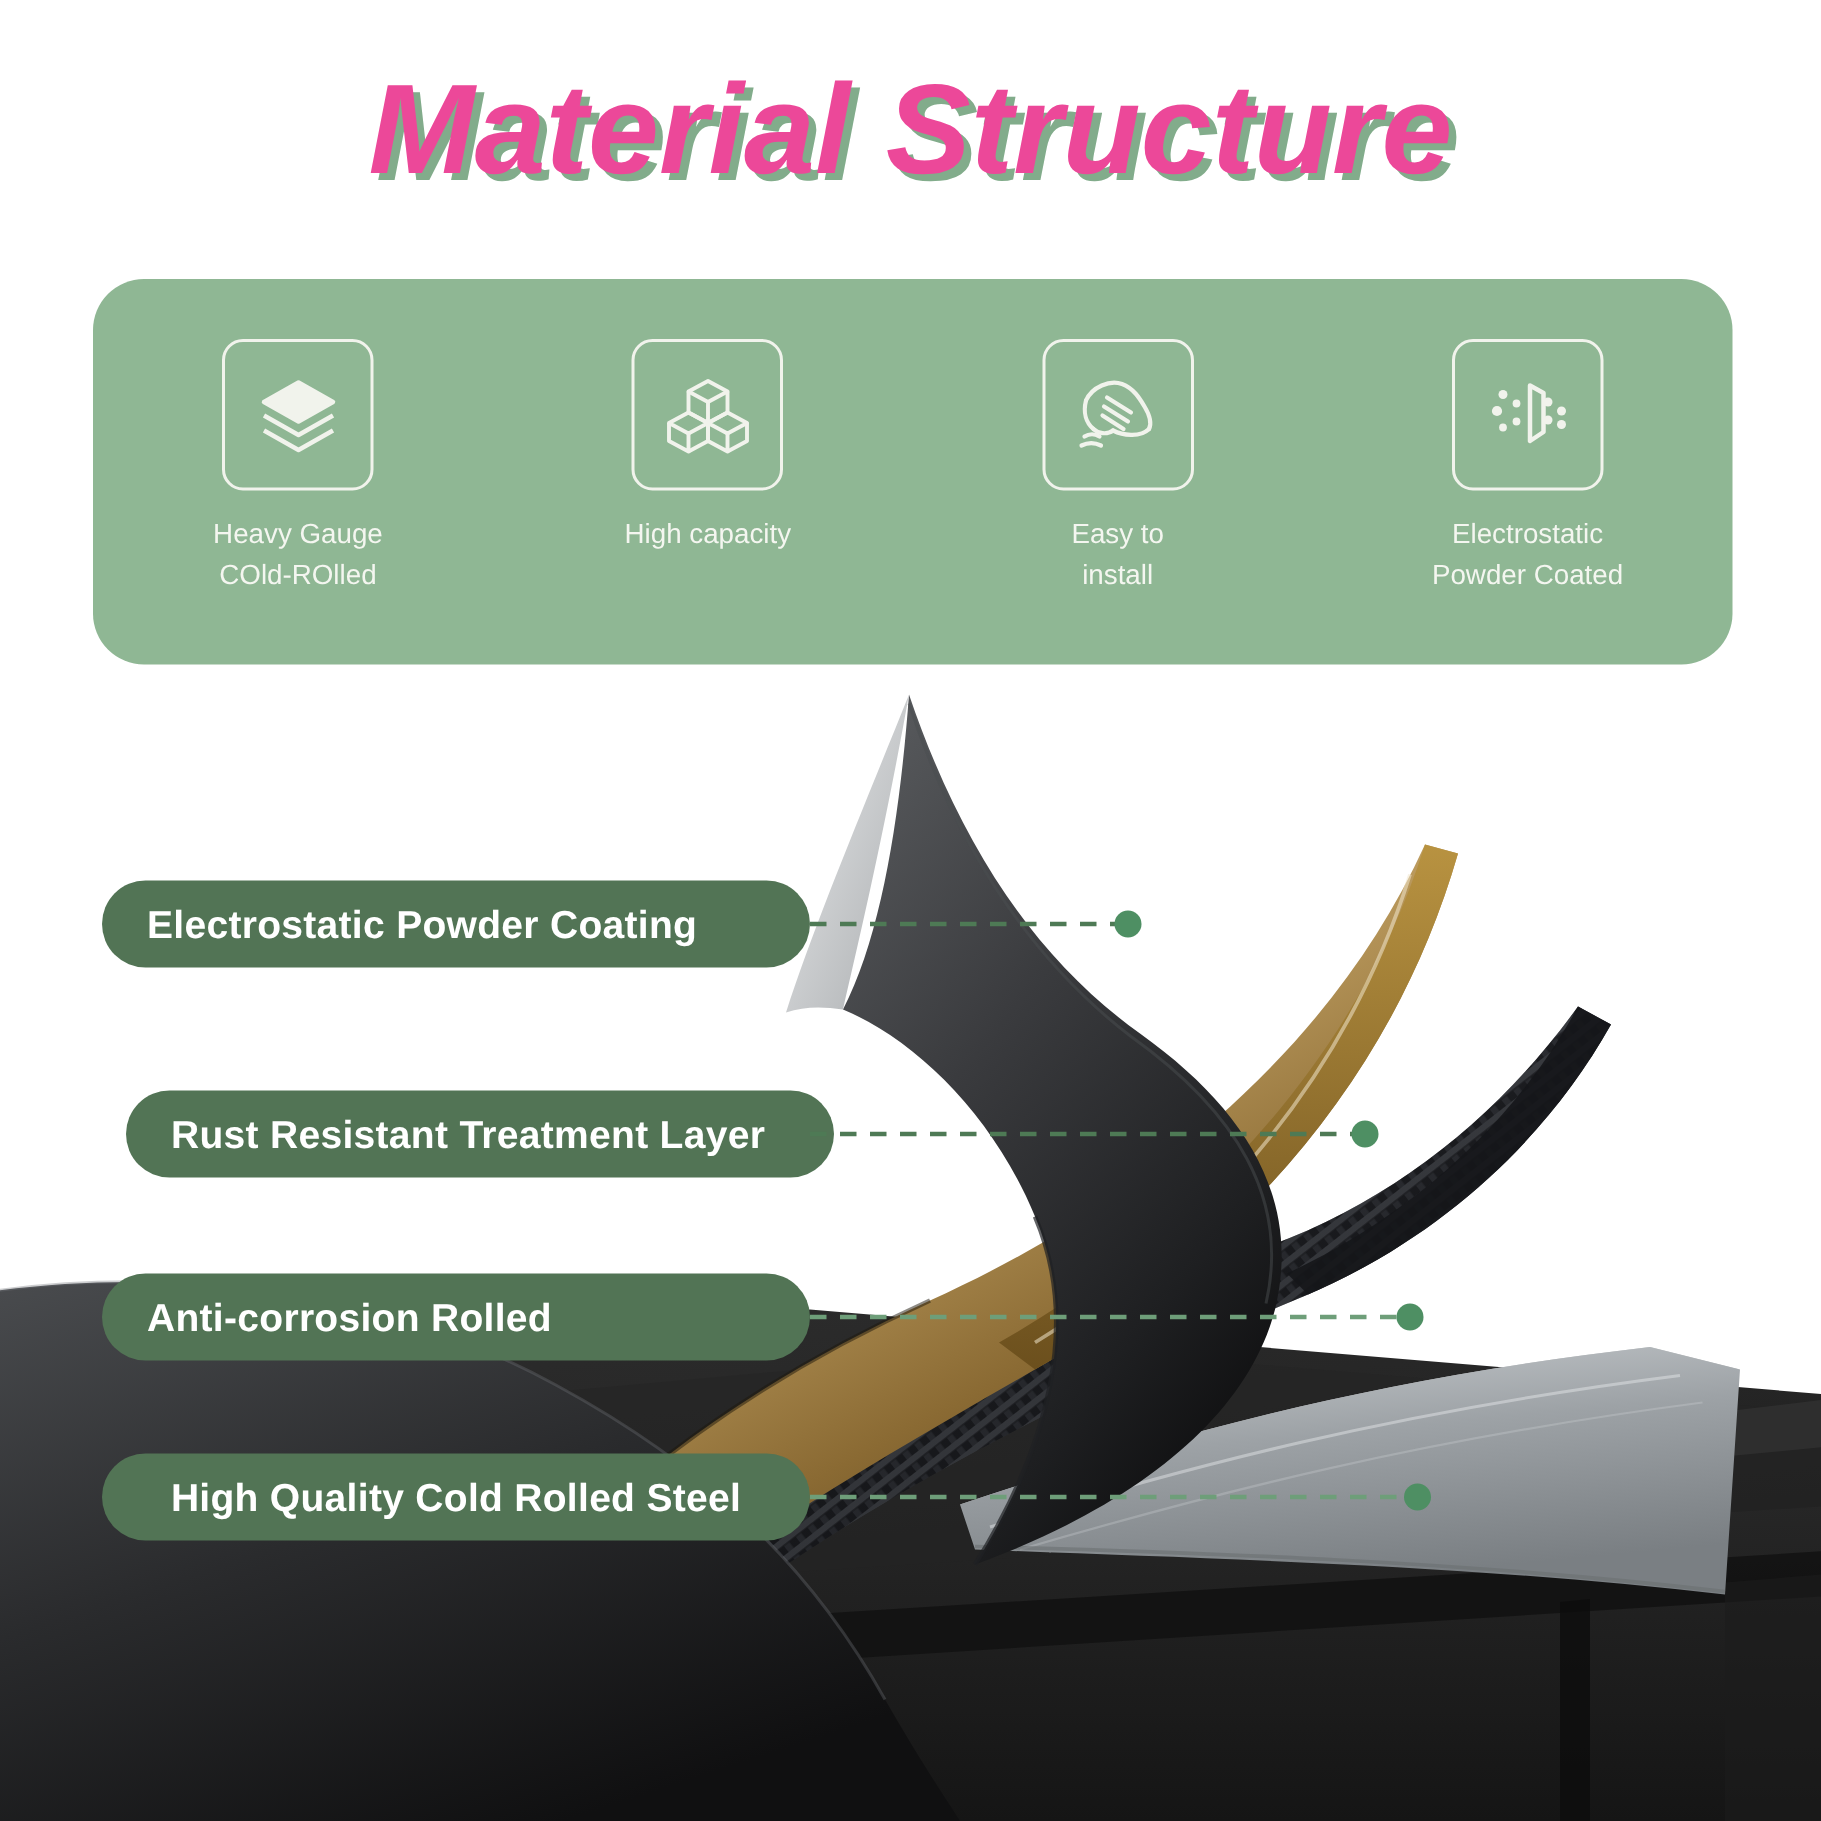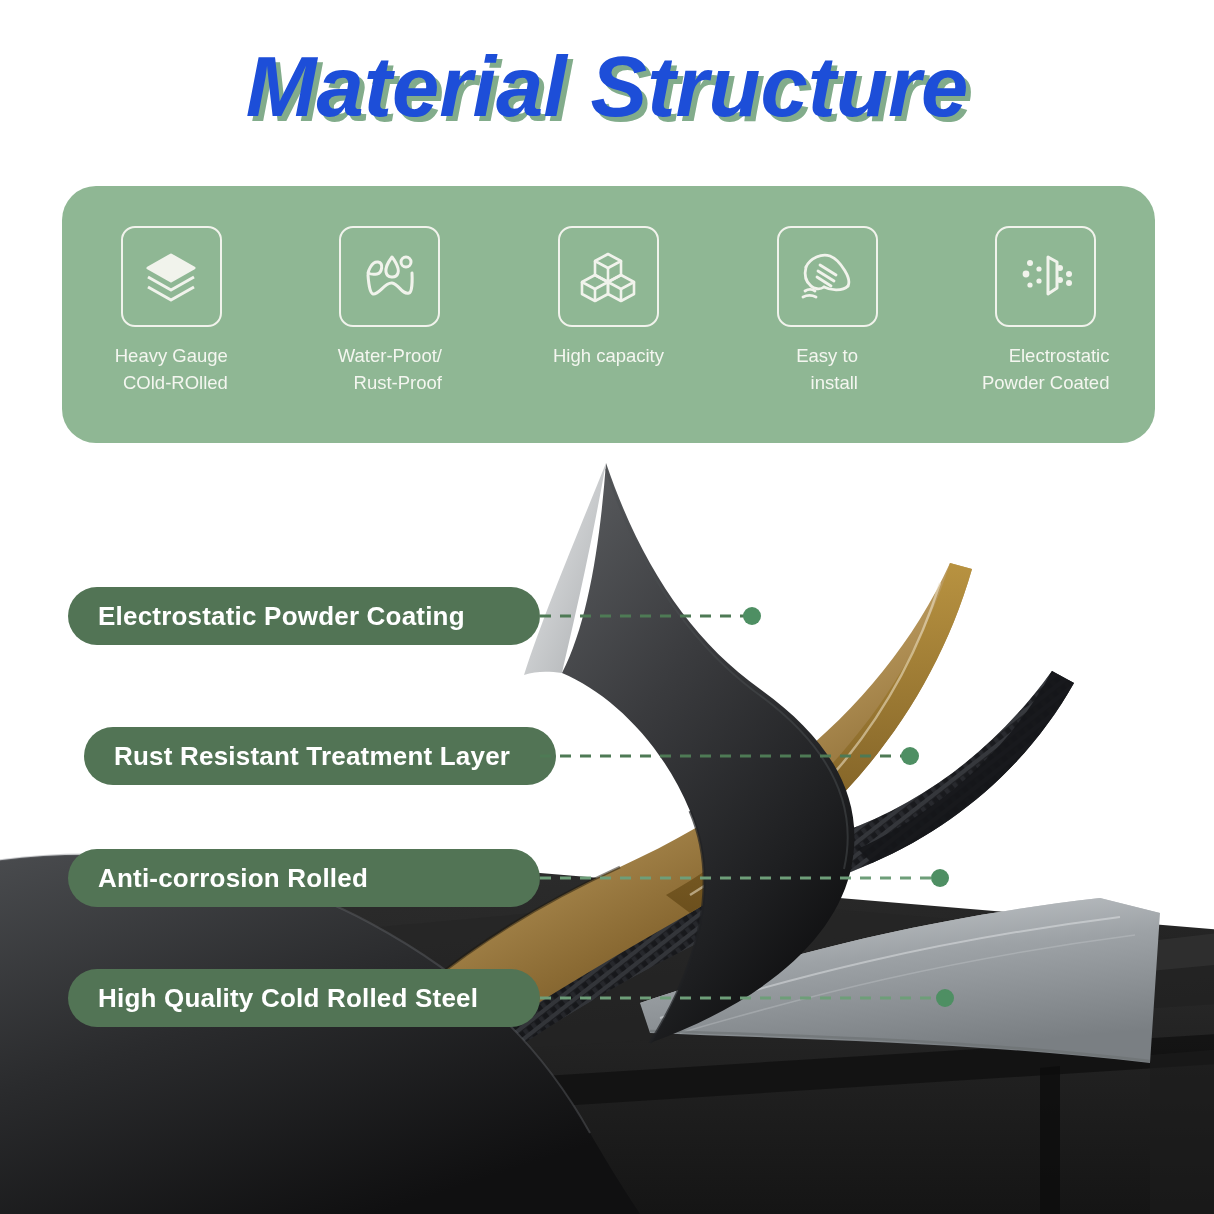--- a/index.html
+++ b/index.html
@@ -5,21 +5,21 @@
   html,body{margin:0;padding:0;background:#ffffff;}
   body{width:1214px;height:1214px;position:relative;overflow:hidden;
        font-family:"Liberation Sans",sans-serif;}
 
   
   #title-wrap{position:absolute;left:0;top:44px;width:1214px;text-align:center;}
   #page-title{
     display:inline-block;
     font-size:85px;font-weight:bold;font-style:italic;
     letter-spacing:0px;
-    color:#1d4ed8;
+    color:#ec4899;
     text-shadow:5px 5px 0 #82AC8B;
     line-height:1.0;
   }
 
   
   #feature-panel{
     position:absolute;left:62px;top:186px;width:1093px;height:257px;
     background:#8FB794;border-radius:34px;
   }
   #feature-row{
@@ -28,42 +28,42 @@
     padding-top:40px;box-sizing:border-box;
   }
   .feature-item{width:165px;display:flex;flex-direction:column;align-items:center;}
   .feature-icon-box{
     width:101px;height:101px;border:2.5px solid #F1F3EC;border-radius:14px;
     display:flex;align-items:center;justify-content:center;box-sizing:border-box;
   }
   .feature-icon-box svg{display:block;}
   .feature-label{
     margin-top:16px;color:#F4F6F0;font-size:18.5px;line-height:1.45;
-    text-align:right;white-space:pre-line;
+    text-align:center;white-space:pre-line;
   }
 
   
   #stage{position:absolute;left:0;top:443px;width:1214px;height:771px;}
   #stage svg{display:block;width:1214px;height:771px;}
 
   
   .callout{
     position:absolute;
     background:#527455;border-radius:40px;
     height:58px;display:flex;align-items:center;
     padding:16px 30px;box-sizing:border-box;
   }
   .callout-label{
     color:#FFFFFF;font-size:26px;font-weight:bold;white-space:nowrap;
     letter-spacing:.2px;
   }
   #callout-0{left:68px;top:587px;width:472px;}
   #callout-1{left:84px;top:727px;width:472px;}
   #callout-2{left:68px;top:849px;width:472px;}
-  #callout-3{left:68px;top:969px;width:472px;}
+  #callout-3{left:68px;top:969px;width:472px;justify-content:center;}
 
   
   #connectors{position:absolute;left:0;top:0;width:1214px;height:1214px;pointer-events:none;}
 </style>
 </head>
 <body>
 
 <div id="title-wrap">
   <div id="page-title">Material Structure</div>
 </div>
@@ -80,36 +80,20 @@
               <polyline points="6,28 29,41 52,28"></polyline>
               <polyline points="6,38 29,51 52,38"></polyline>
             </g>
           </svg>
         </span>
       </div>
       <div class="feature-label">Heavy Gauge
 COld-ROlled</div>
     </div>
 
-    <div class="feature-item">
-      <div class="feature-icon-box">
-        <span>
-          <svg width="58" height="56" viewBox="0 0 58 56">
-            <g fill="none" stroke="#F1F3EC" stroke-width="3" stroke-linecap="round" stroke-linejoin="round">
-              <path d="M7,24 C7,24 10,12 17,13 C23,14 21,24 16,25 C11,26 7,24 7,24 Z"></path>
-              <path d="M31,8 C31,8 24,17 25,23 C26,29 35,30 37,24 C39,18 31,8 31,8 Z"></path>
-              <circle cx="45" cy="13" r="5"></circle>
-              <path d="M7,26 C7,26 8,44 12,45 C18,46 24,33 31,34 C38,35 41,46 48,44 C52,43 51,24 51,24"></path>
-            </g>
-          </svg>
-        </span>
-      </div>
-      <div class="feature-label">Water-Proot/
-Rust-Proof</div>
-    </div>
 
     <div class="feature-item">
       <div class="feature-icon-box">
         <span>
           <svg width="58" height="56" viewBox="0 0 58 56">
             <g fill="none" stroke="#F1F3EC" stroke-width="2.6" stroke-linejoin="round">
               <polygon points="29,5 42,12 29,19 16,12"></polygon>
               <polyline points="16,12 16,26 29,33 29,19"></polyline>
               <polyline points="42,12 42,26 29,33"></polyline>
               <polygon points="16,26 29,33 16,40 3,33"></polygon>

